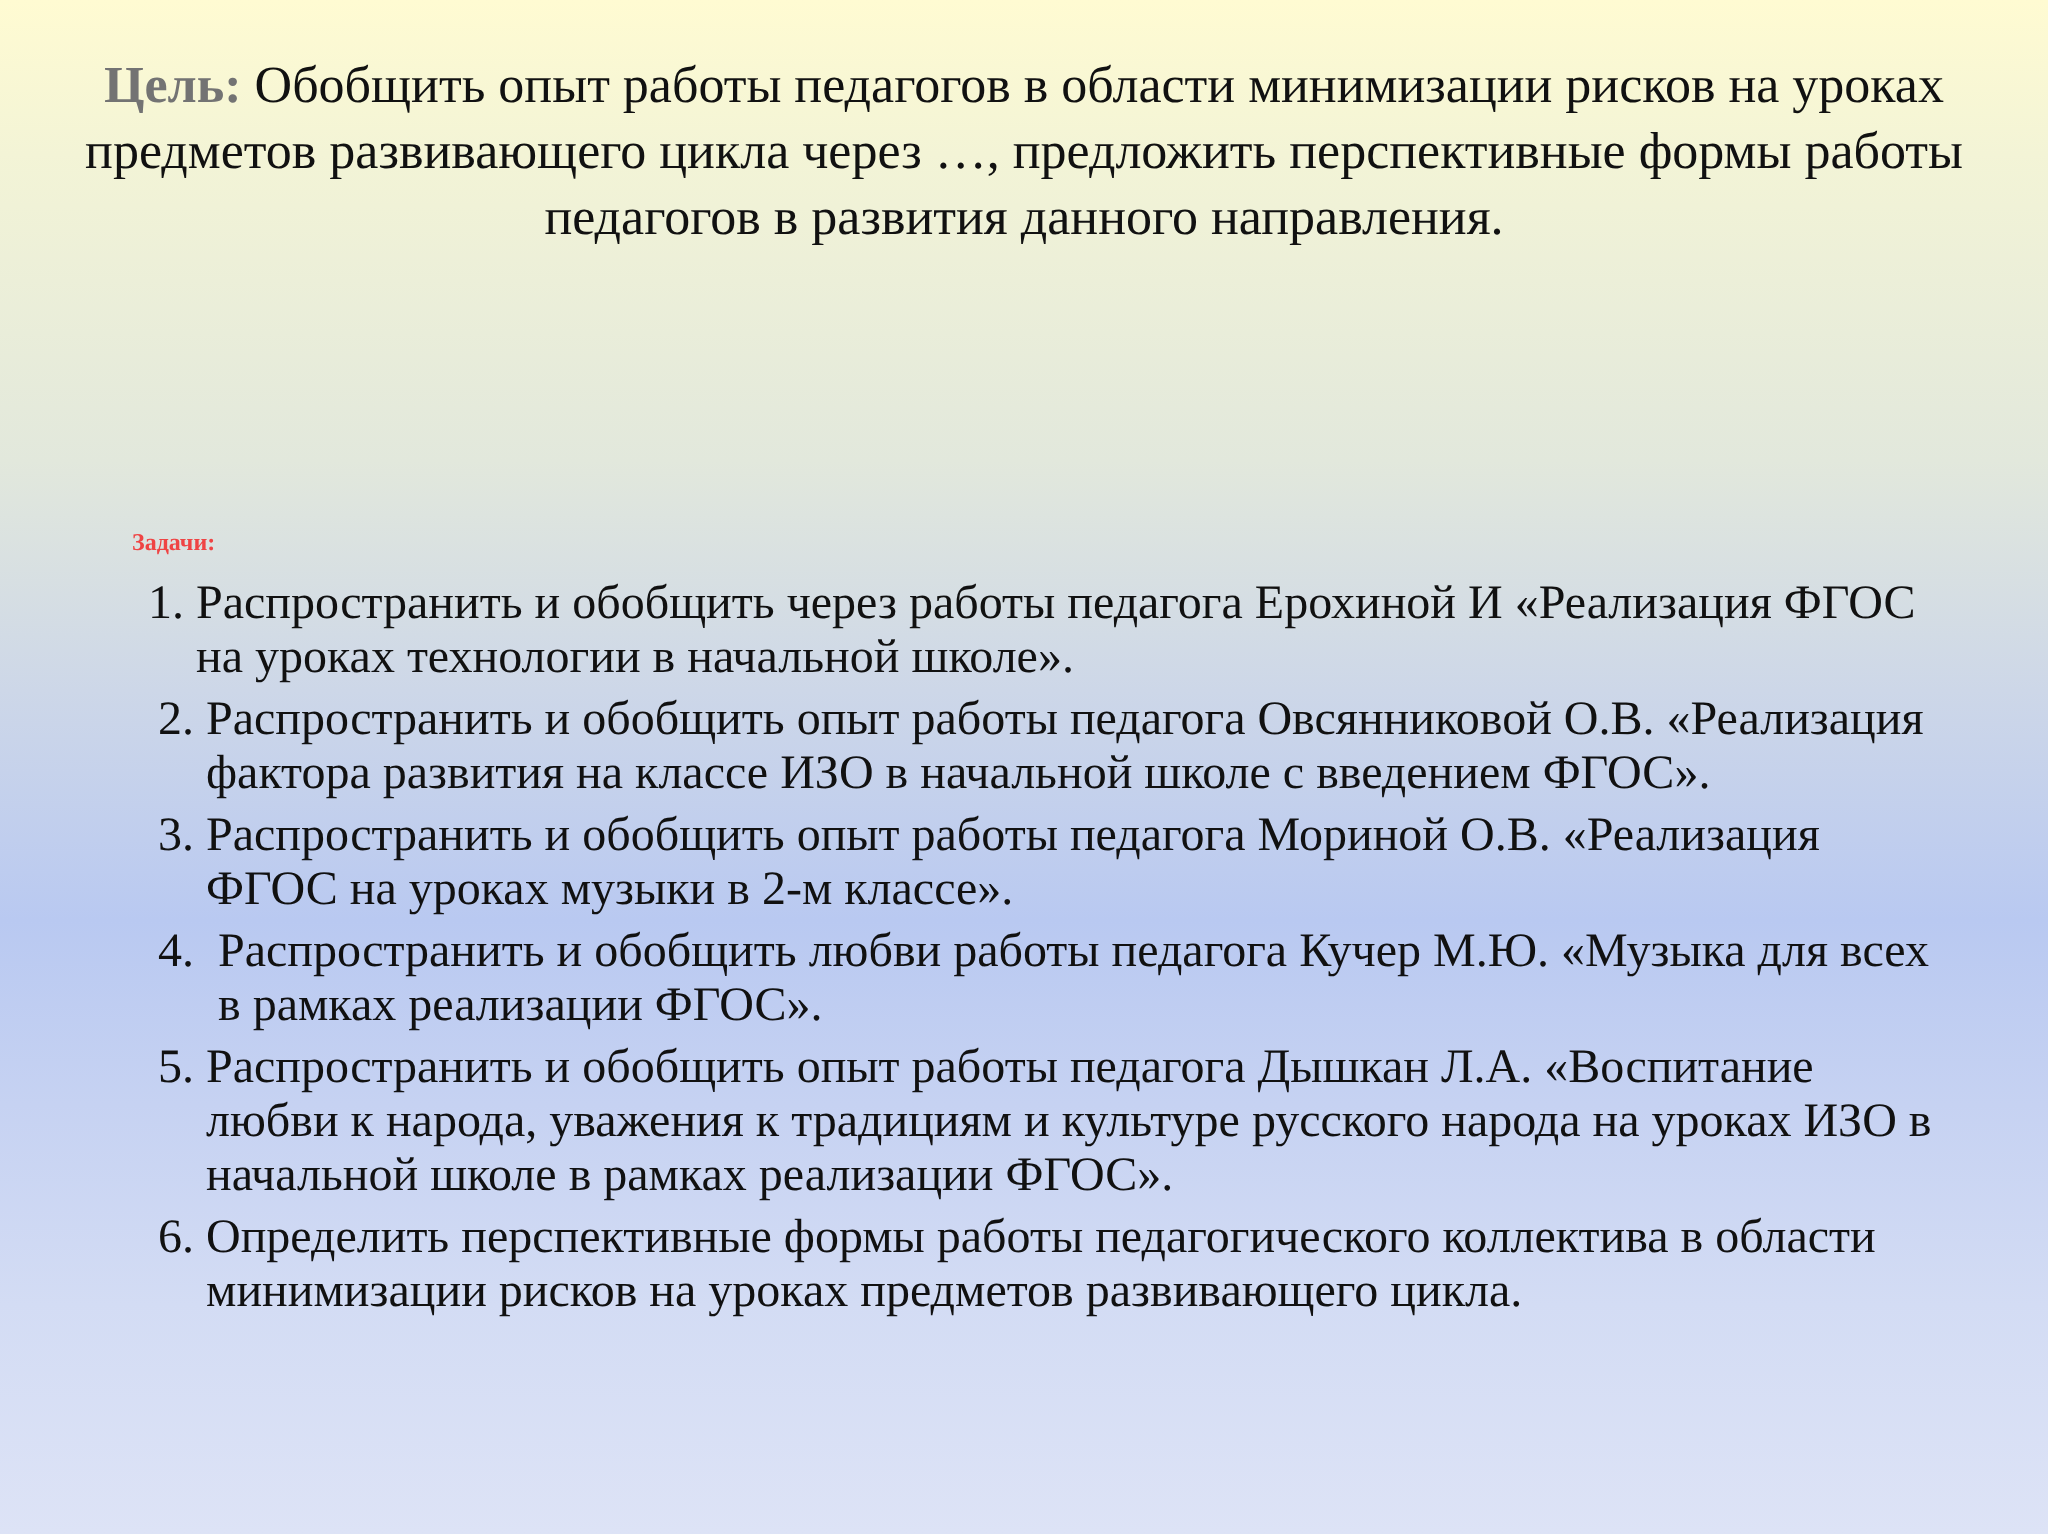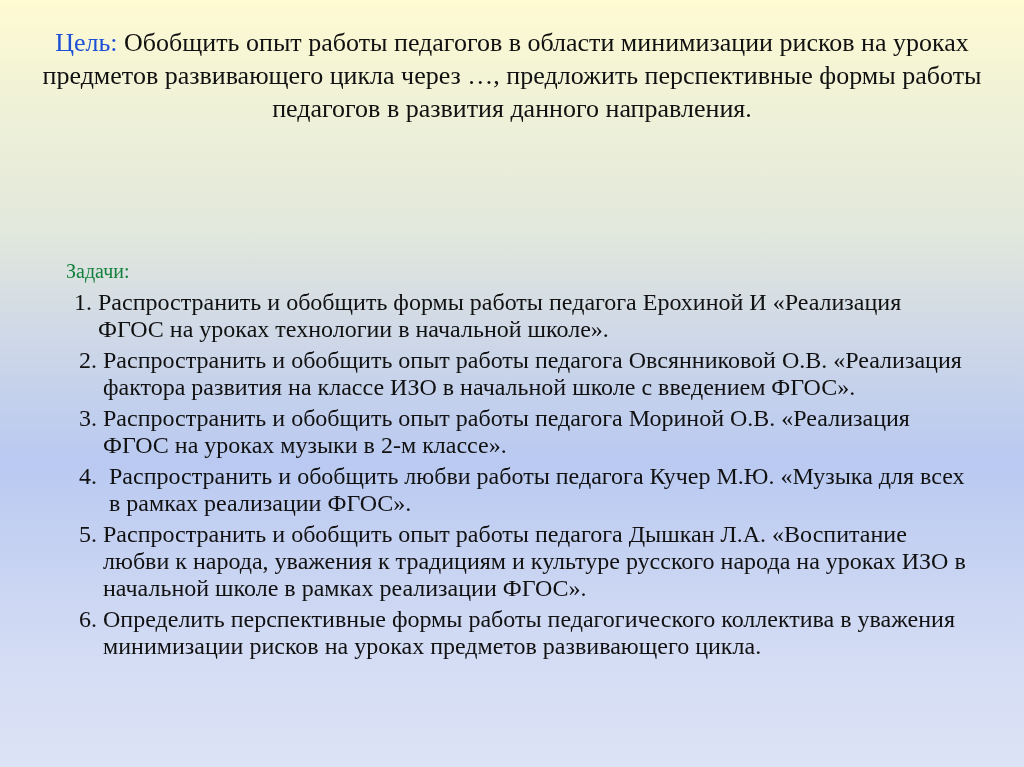--- a/index.html
+++ b/index.html
@@ -31,35 +31,35 @@
     .goal {
       position: absolute;
       left: 40px;
       top: 26px;
       width: 944px;
       text-align: center;
       font-size: 26px;
       line-height: 33px;
     }
     .goal-label {
-      color: #1d4ed8;
-      font-weight: normal;
+      color: #737373;
+      font-weight: bold;
     }
     .tasks {
       position: absolute;
       left: 66px;
       top: 258px;
       width: 900px;
       font-size: 24px;
       line-height: 27px;
     }
     .tasks-title {
-      color: #15803d;
-      font-weight: normal;
-      font-size: 20px;
+      color: #ef4444;
+      font-weight: bold;
+      font-size: 12px;
       line-height: 26px;
       margin-bottom: 5px;
     }
     .task {
       display: flex;
       margin-bottom: 4px;
     }
     .task-num {
       flex: 0 0 auto;
       white-space: pre;
@@ -81,21 +81,21 @@
 
   <div class="goal">
     <span class="goal-label">Цель:</span><span> Обобщить опыт работы педагогов в области минимизации рисков на уроках предметов развивающего цикла через …, предложить перспективные формы работы педагогов в развития данного направления.</span>
   </div>
 
   <div class="tasks">
     <div class="tasks-title">Задачи:</div>
 
     <div class="task t1">
       <span class="task-num">1. </span>
-      <span class="task-text">Распространить и обобщить формы работы педагога Ерохиной И «Реализация ФГОС на уроках технологии в начальной школе».</span>
+      <span class="task-text">Распространить и обобщить через работы педагога Ерохиной И «Реализация ФГОС на уроках технологии в начальной школе».</span>
     </div>
 
     <div class="task t2">
       <span class="task-num">2. </span>
       <span class="task-text">Распространить и обобщить опыт работы педагога Овсянниковой О.В. «Реализация фактора развития на классе ИЗО в начальной школе с введением ФГОС».</span>
     </div>
 
     <div class="task t3">
       <span class="task-num">3. </span>
       <span class="task-text">Распространить и обобщить опыт работы педагога Мориной О.В. «Реализация ФГОС на уроках музыки в 2-м классе».</span>
@@ -106,17 +106,17 @@
       <span class="task-text">Распространить и обобщить любви работы педагога Кучер М.Ю. «Музыка для всех в рамках реализации ФГОС».</span>
     </div>
 
     <div class="task t5">
       <span class="task-num">5. </span>
       <span class="task-text">Распространить и обобщить опыт работы педагога Дышкан Л.А. «Воспитание любви к народа, уважения к традициям и культуре русского народа на уроках ИЗО в начальной школе в рамках реализации ФГОС».</span>
     </div>
 
     <div class="task t6">
       <span class="task-num">6. </span>
-      <span class="task-text">Определить перспективные формы работы педагогического коллектива в уважения минимизации рисков на уроках предметов развивающего цикла.</span>
+      <span class="task-text">Определить перспективные формы работы педагогического коллектива в области минимизации рисков на уроках предметов развивающего цикла.</span>
     </div>
   </div>
 
 </div>
 
 </body></html>

